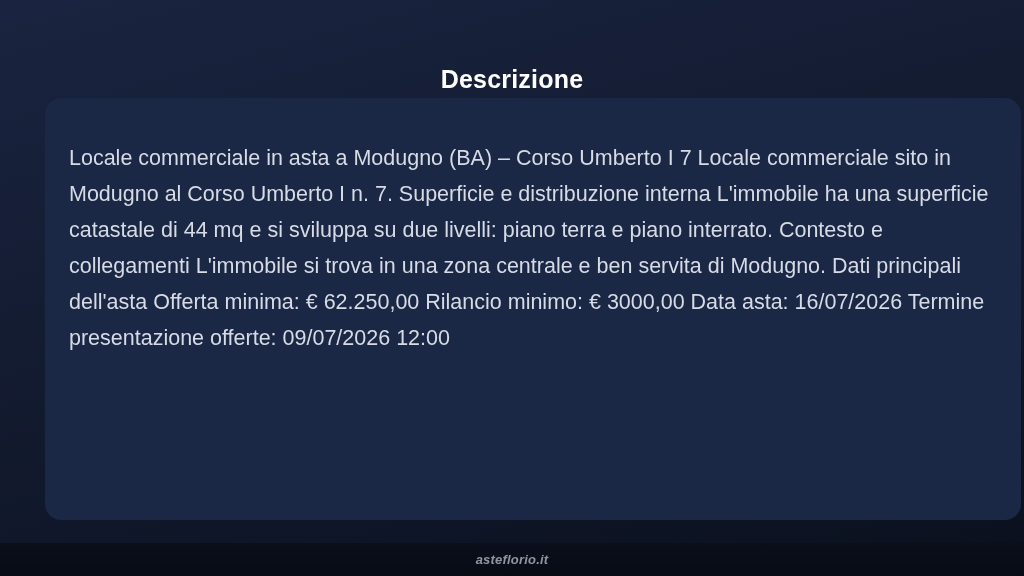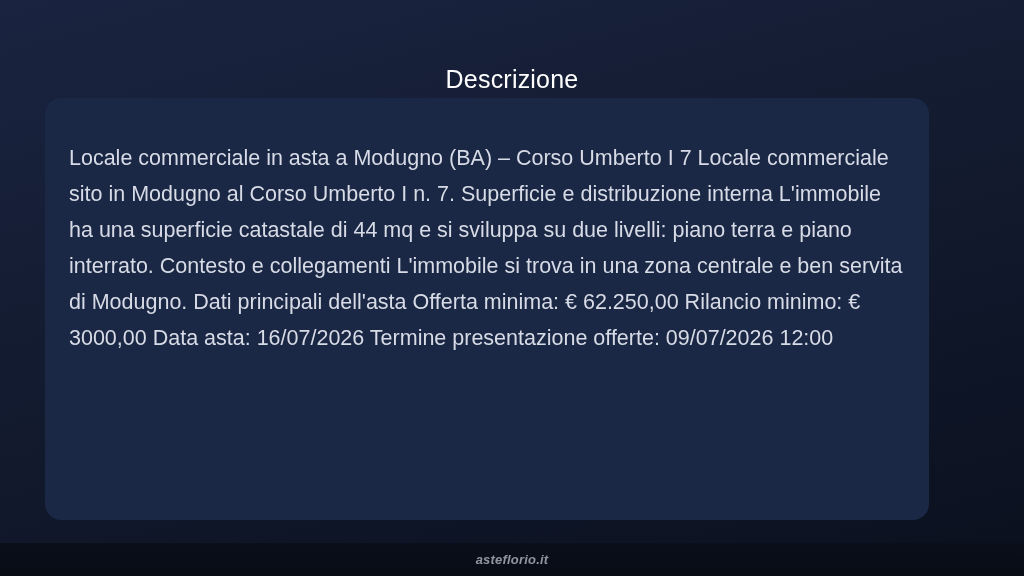--- a/index.html
+++ b/index.html
@@ -15,28 +15,28 @@
     background: linear-gradient(165deg, #1a2440 0%, #141c32 40%, #0e1526 75%, #0a101d 100%);
   }
   .page-title {
     position: absolute;
     top: 48px;
     left: 0;
     width: 100%;
     text-align: center;
     color: #ffffff;
     font-size: 25px;
-    font-weight: 400;
+    font-weight: 700;
     letter-spacing: 0.2px;
   }
   .description-card {
     position: absolute;
     left: 45px;
     top: 98px;
-    width: 884px;
+    width: 976px;
     height: 422px;
     box-sizing: border-box;
     background: #1b2845;
     border-radius: 16px;
     padding: 20px 24px;
   }
   .description-text {
     color: #d7dbe6;
     font-size: 21.5px;
     line-height: 36px;

